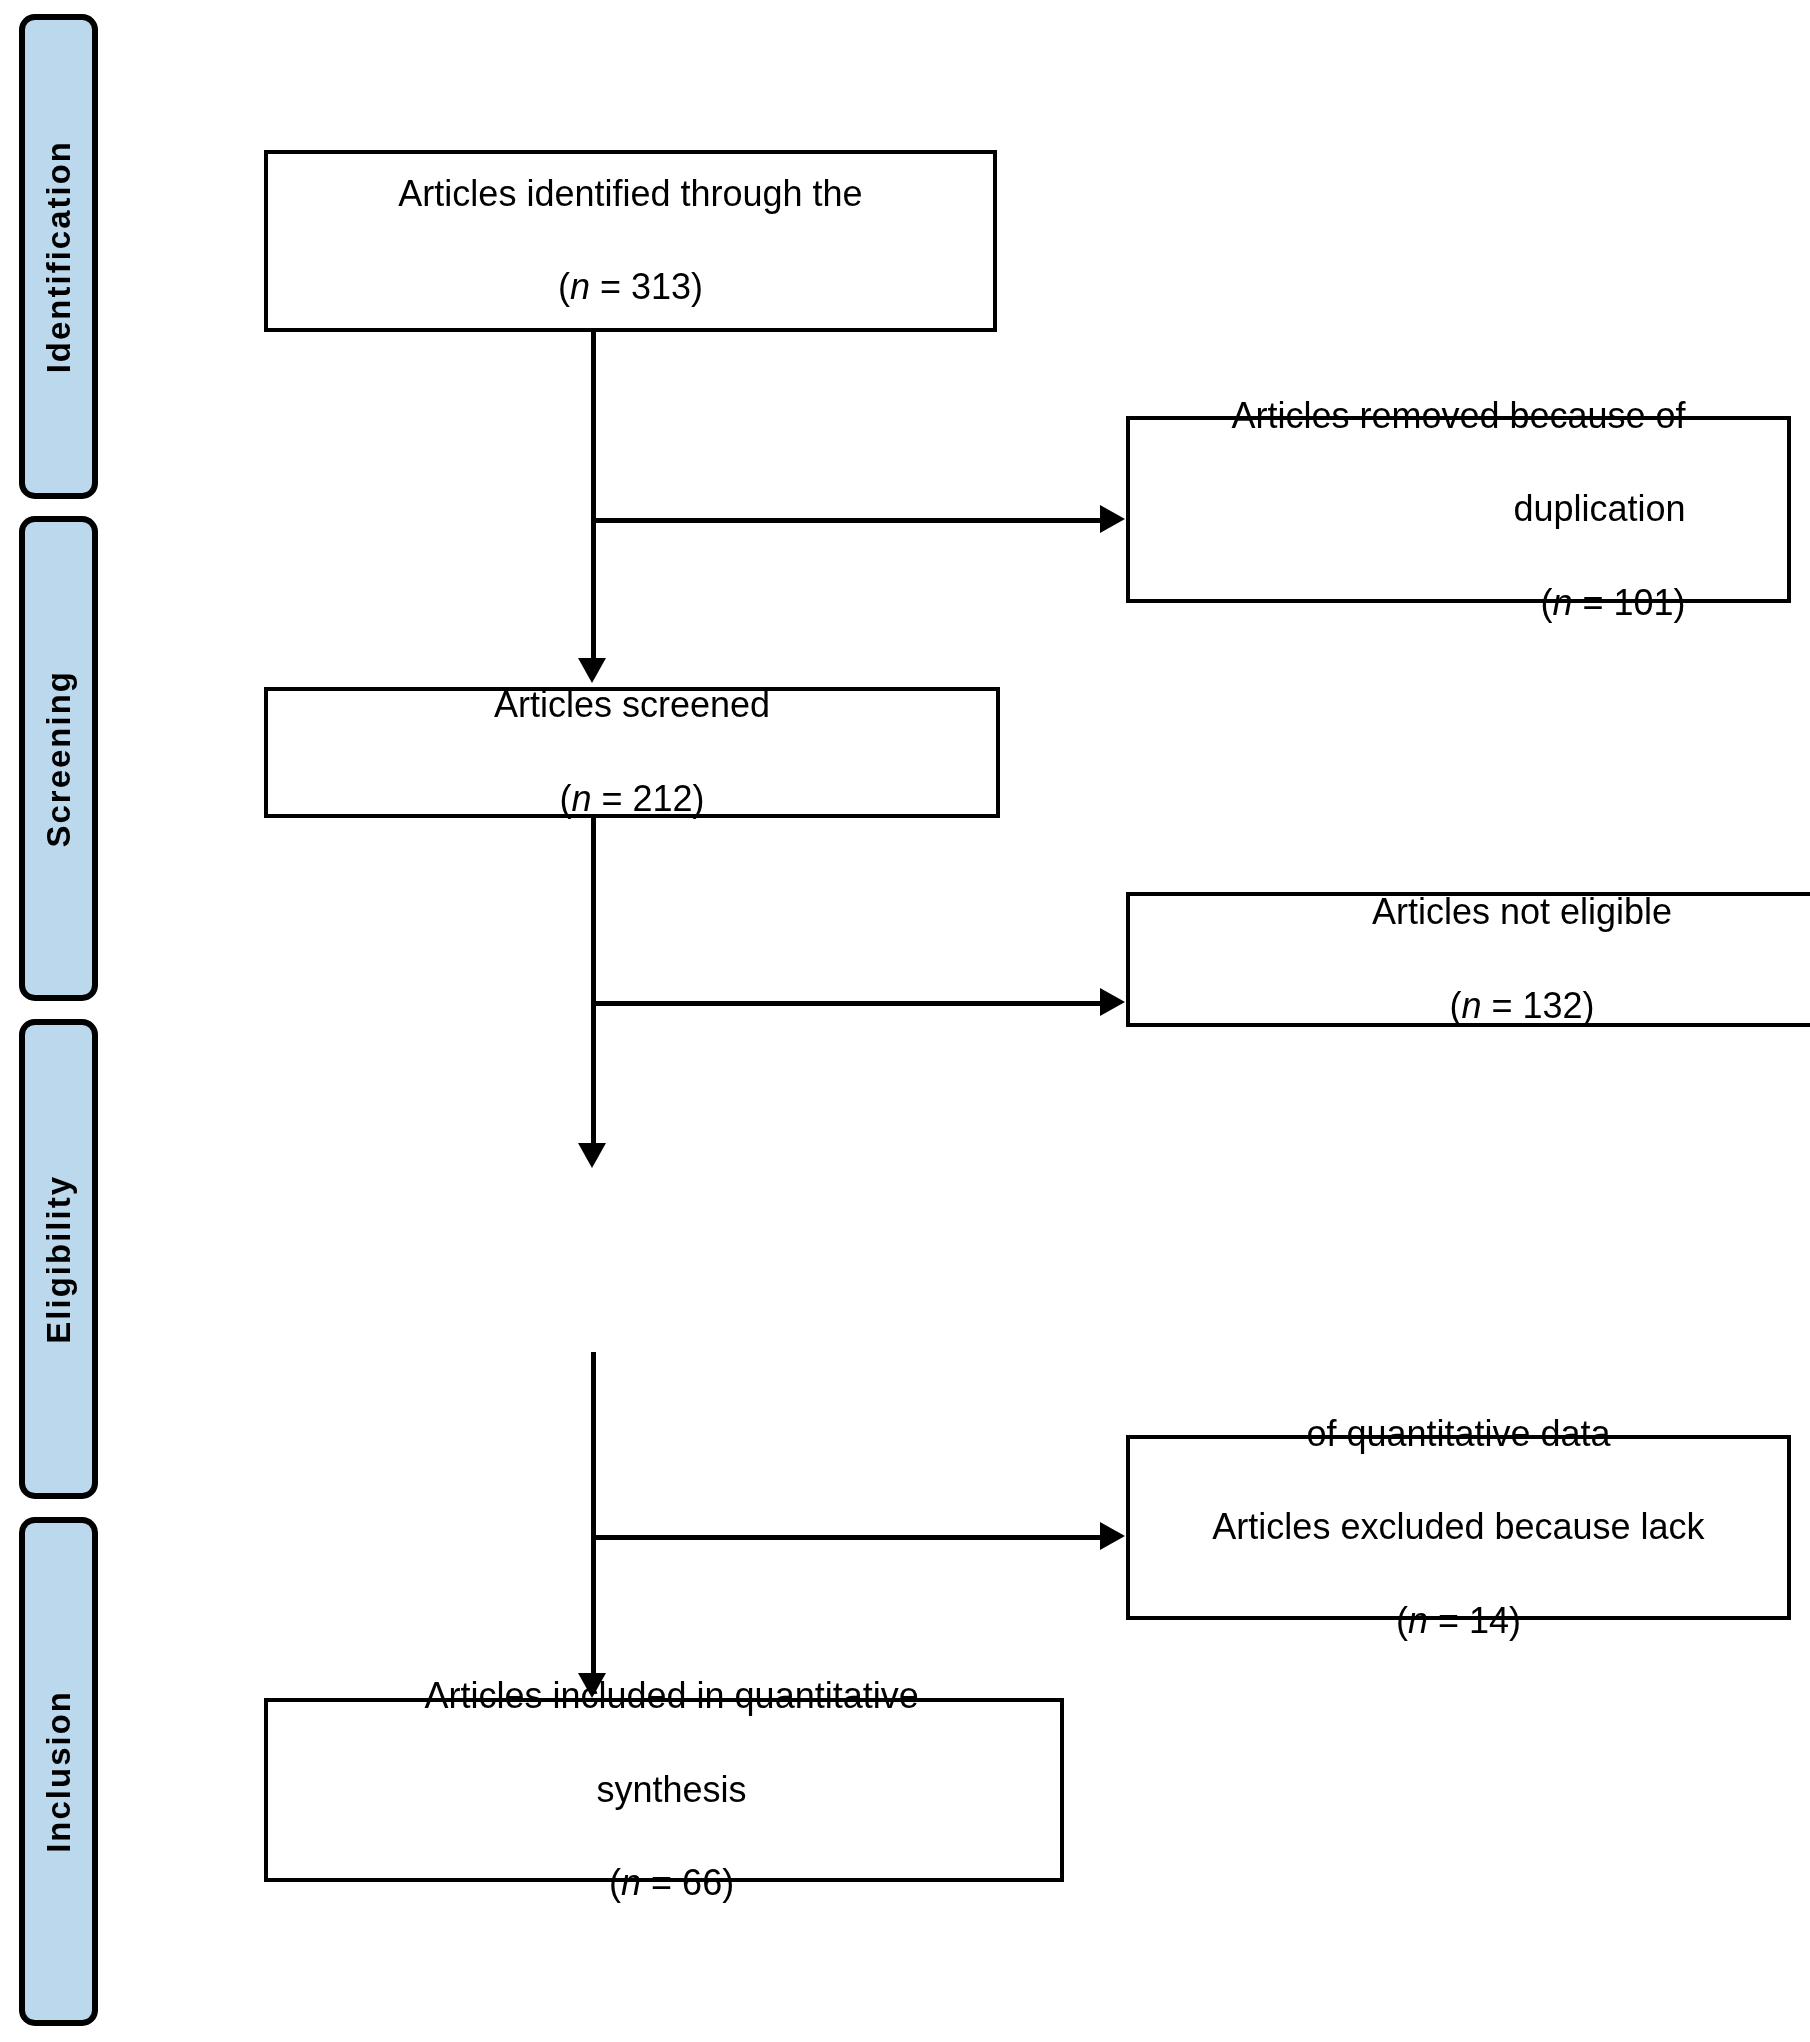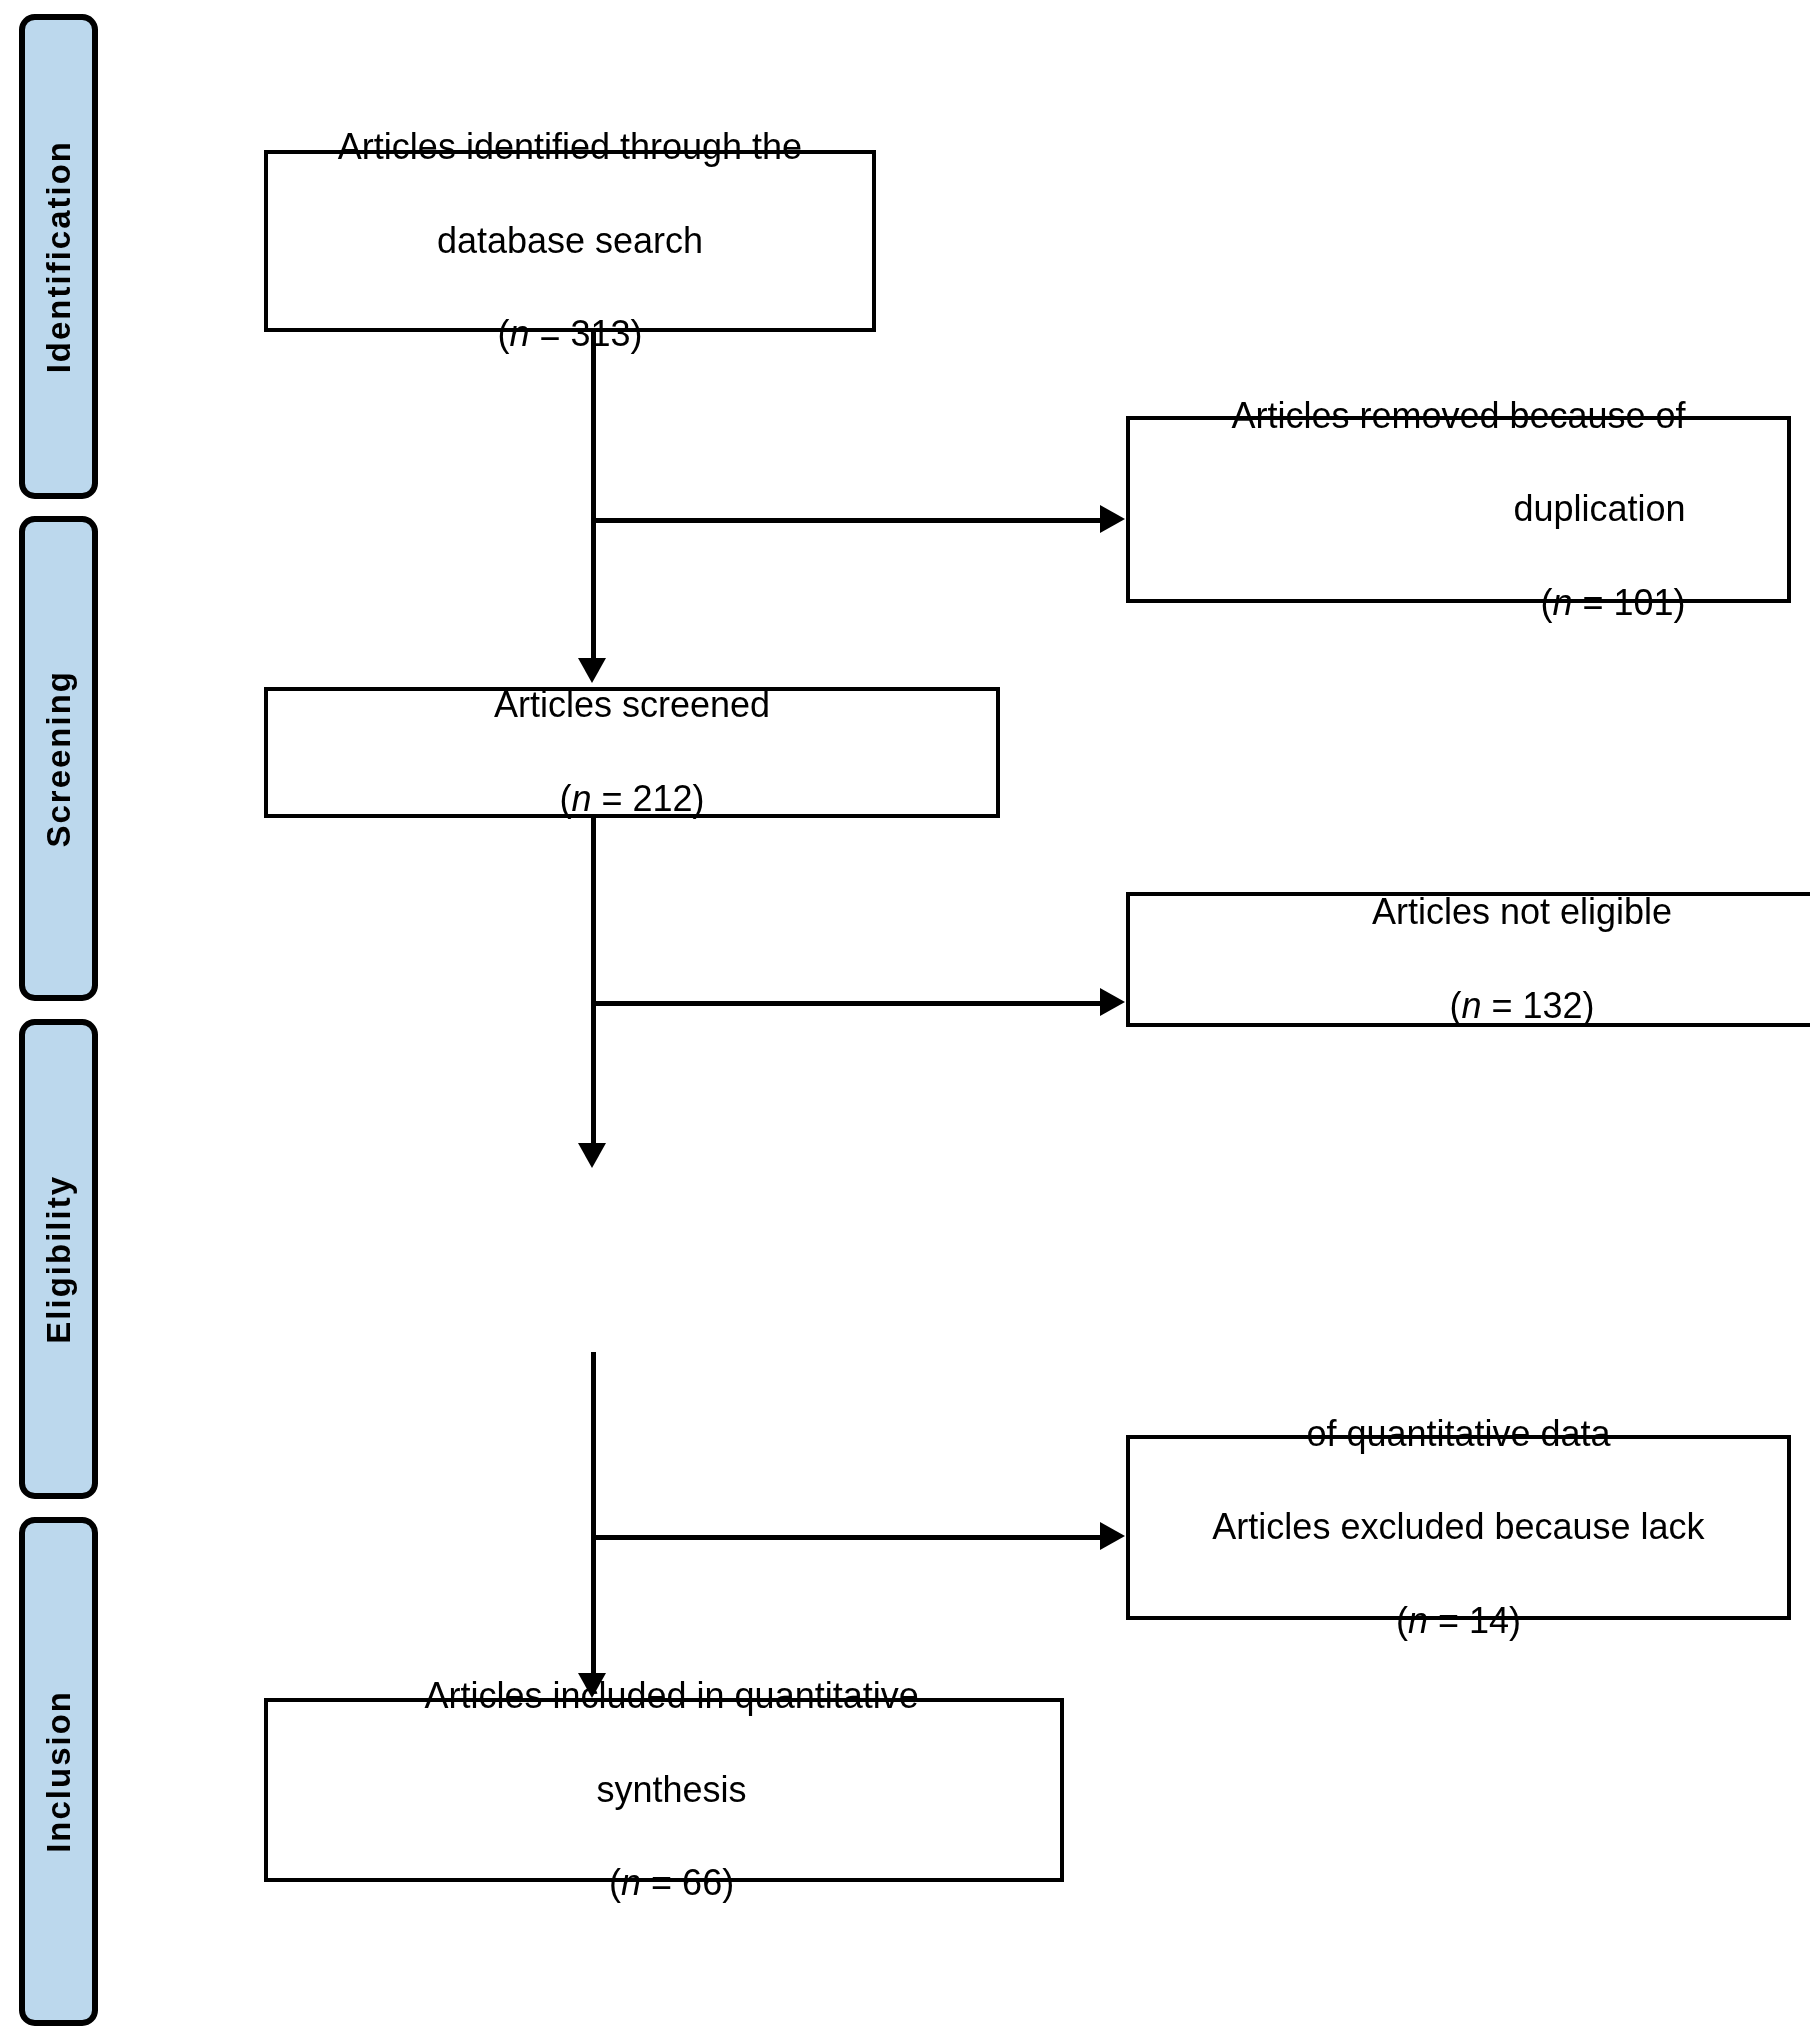--- a/index.html
+++ b/index.html
@@ -127,24 +127,23 @@
 
   <div class="hline" style="left:593px; top:1001px; width:509px;"></div>
   <div class="arrow-right" style="left:1100px; top:988px;"></div>
 
   <div class="vline" style="left:591px; top:1352px; height:323px;"></div>
   <div class="arrow-down" style="left:578px; top:1673px;"></div>
 
   <div class="hline" style="left:593px; top:1535px; width:509px;"></div>
   <div class="arrow-right" style="left:1100px; top:1522px;"></div>
 
-  <div class="flow-box" style="left:264px; top:150px; width:612px; height:182px;">
+  <div class="flow-box" style="left:264px; top:150px; width:733px; height:182px;">
     <div class="flow-text">
       <span class="nline">Articles identified through the</span>
-      <span class="nline">database search</span>
       <span class="nline"><span>(</span><i>n</i><span> = 313)</span></span>
     </div>
   </div>
 
   <div class="flow-box" style="left:1126px; top:416px; width:665px; height:187px;text-align:right;">
     <div class="flow-text">
       <span class="nline">Articles removed because of</span>
       <span class="nline">duplication</span>
       <span class="nline"><span>(</span><i>n</i><span> = 101)</span></span>
     </div>

